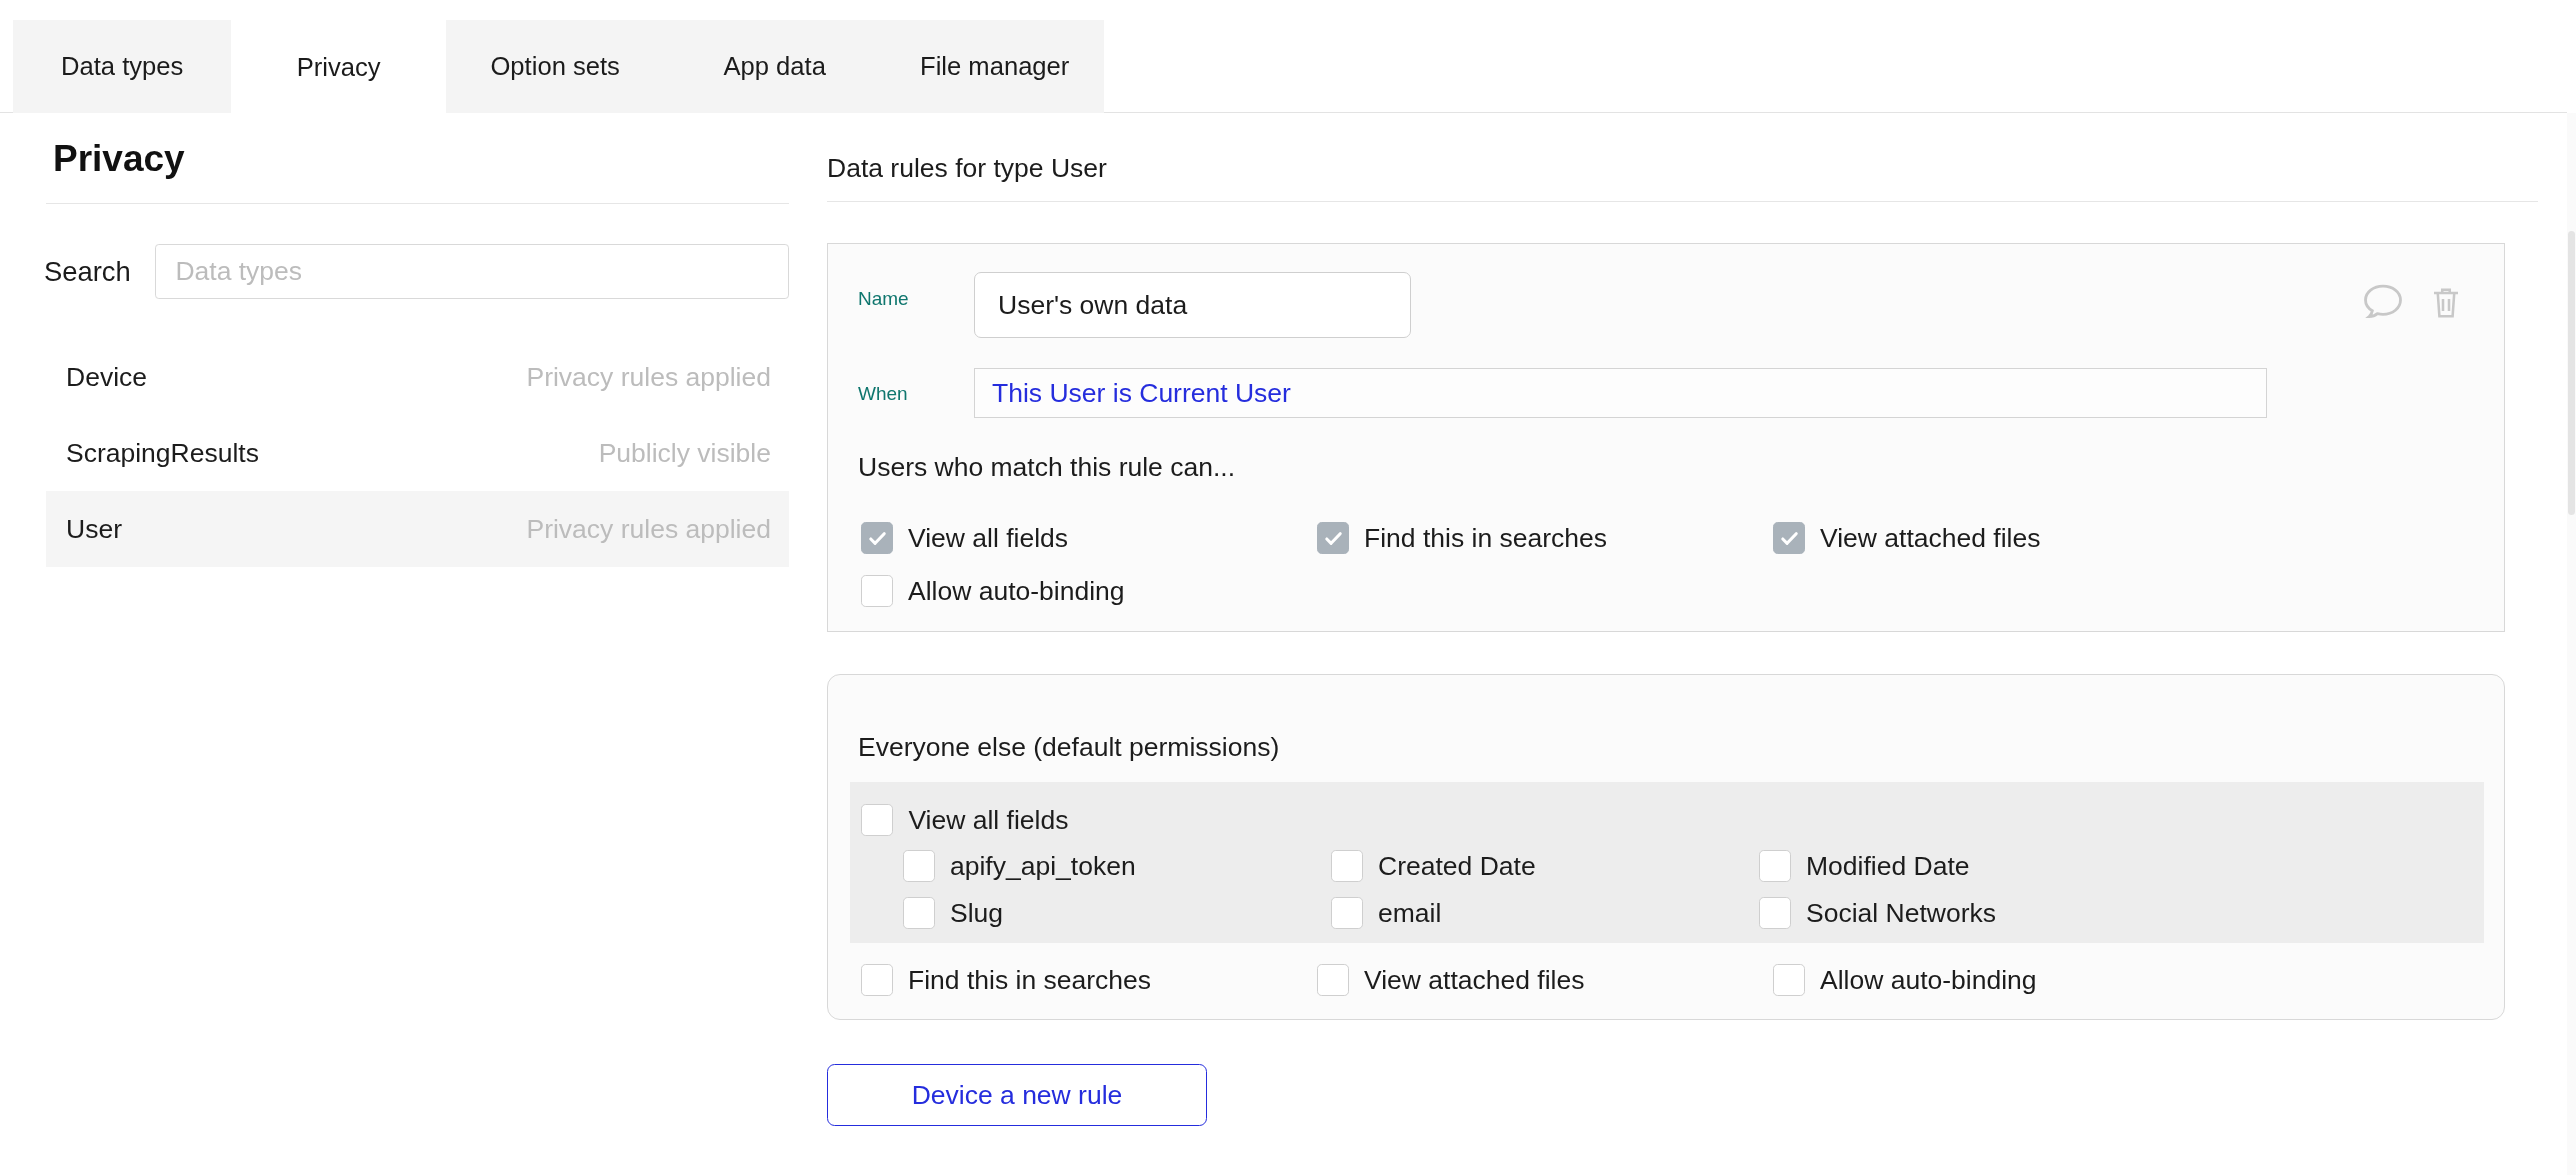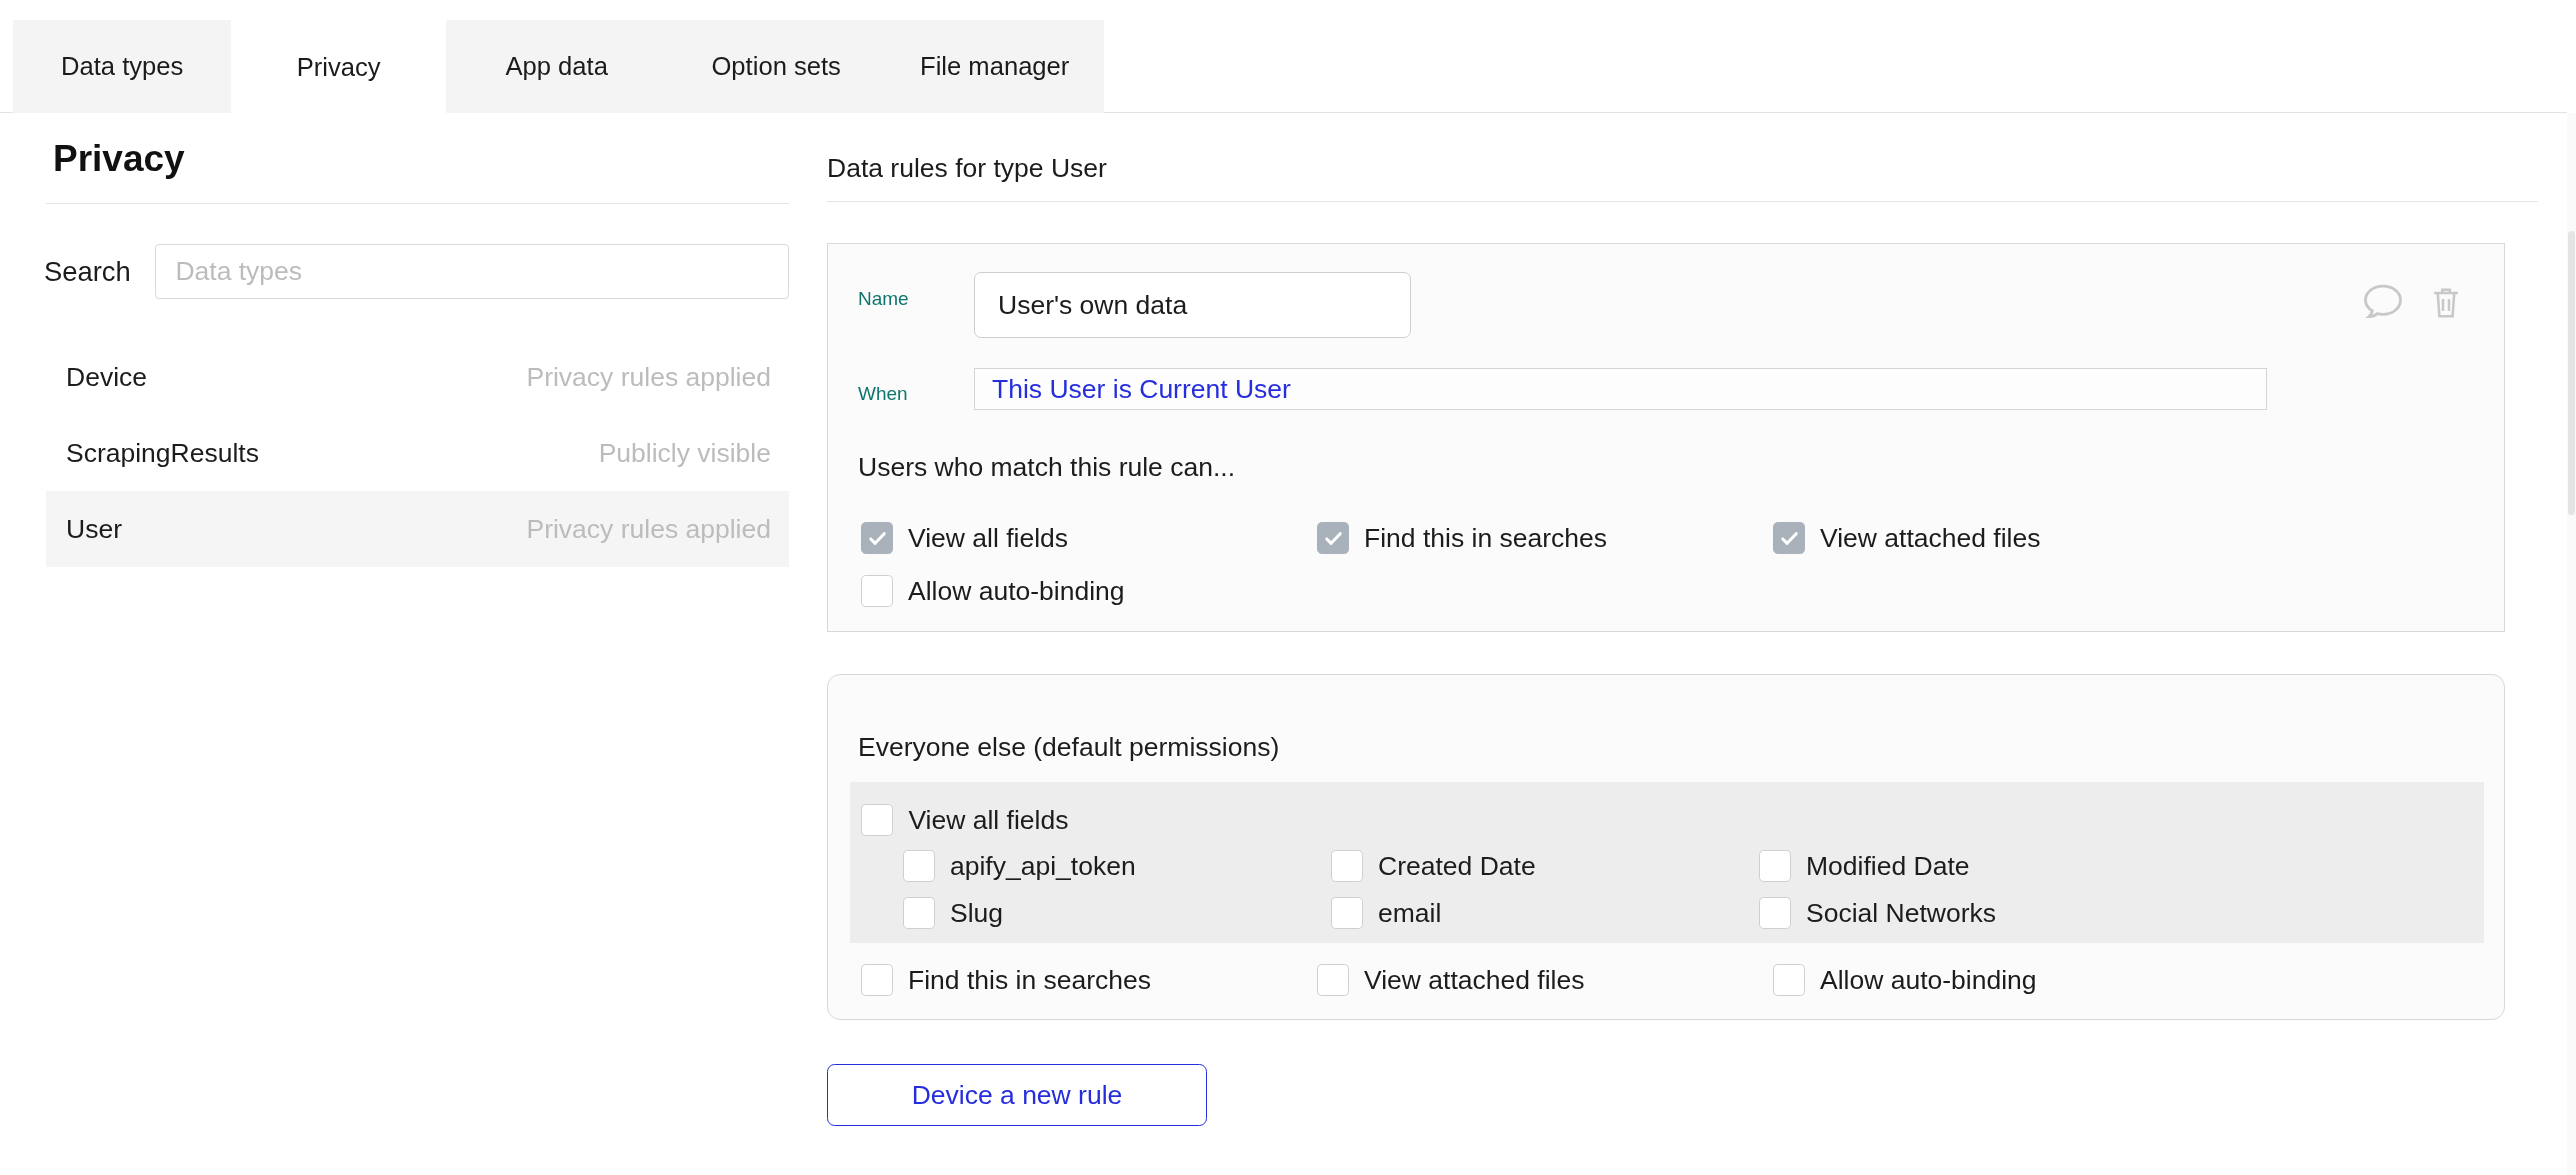--- a/index.html
+++ b/index.html
@@ -79,21 +79,21 @@
     position:absolute; left:146px; top:28px; width:437px; height:66px;
     background:#fff; border:0.9px solid #cfcfcf; border-radius:7px;
     padding:0 23px; font-size:26.5px; color:#1c1c1c;
     font-family:"Liberation Sans", sans-serif; outline:none;
   }
   .card-icons { position:absolute; right:38px; top:38px; display:flex; gap:23px; align-items:center; }
   .card-icon { width:40px; height:40px; cursor:pointer; display:flex; align-items:center; justify-content:center; }
 
   .when-label { left:30px; top:139px; }
   .when-input {
-    position:absolute; left:146px; top:124px; width:1293px; height:42px;
+    position:absolute; left:146px; top:124px; width:1293px; height:50px;
     background:#fdfdfd; border:0.9px solid #d4d4d4;
     display:flex; align-items:center; padding:0 17px;
     font-size:26.5px; color:var(--accent-blue, #252ddd); cursor:pointer;
   }
   .match-text { position:absolute; left:30px; top:208px; font-size:26.5px; color:#1c1c1c; }
 
   .cb-row { position:absolute; display:flex; align-items:center; cursor:pointer; }
   .cb {
     width:32px; height:32px; border-radius:4.7px; border:0.9px solid #cfcfcf;
     background:#fff; display:inline-flex; align-items:center; justify-content:center;
@@ -118,22 +118,22 @@
     font-family:"Liberation Sans", sans-serif;
   }
 </style>
 </head>
 <body>
 
 <div class="tab-underline"></div>
 <div class="tabbar">
   <div class="tab" style="width:218px">Data types</div>
   <div class="tab active" style="width:215px">Privacy</div>
+  <div class="tab" style="width:218px">Option sets</div>
   <div class="tab" style="width:221px">App data</div>
-  <div class="tab" style="width:218px">Option sets</div>
   <div class="tab" style="width:219px">File manager</div>
 </div>
 
 <div class="scrollbar-track">
   <div class="scrollbar-thumb"></div>
 </div>
 
 <div class="sidebar-title">Privacy</div>
 <div class="sidebar-hr"></div>
 

